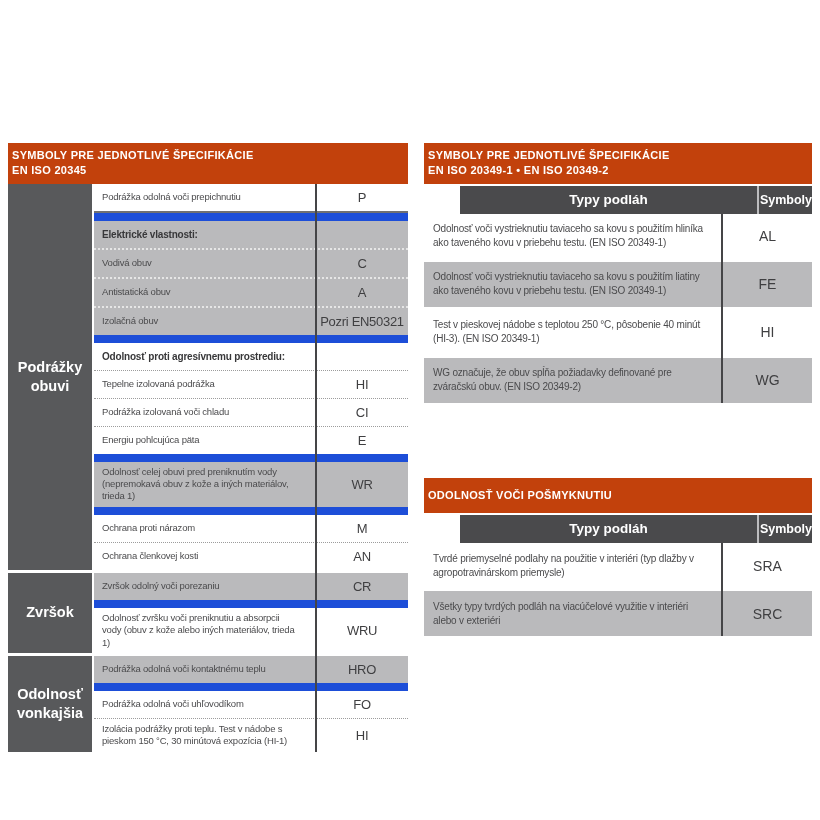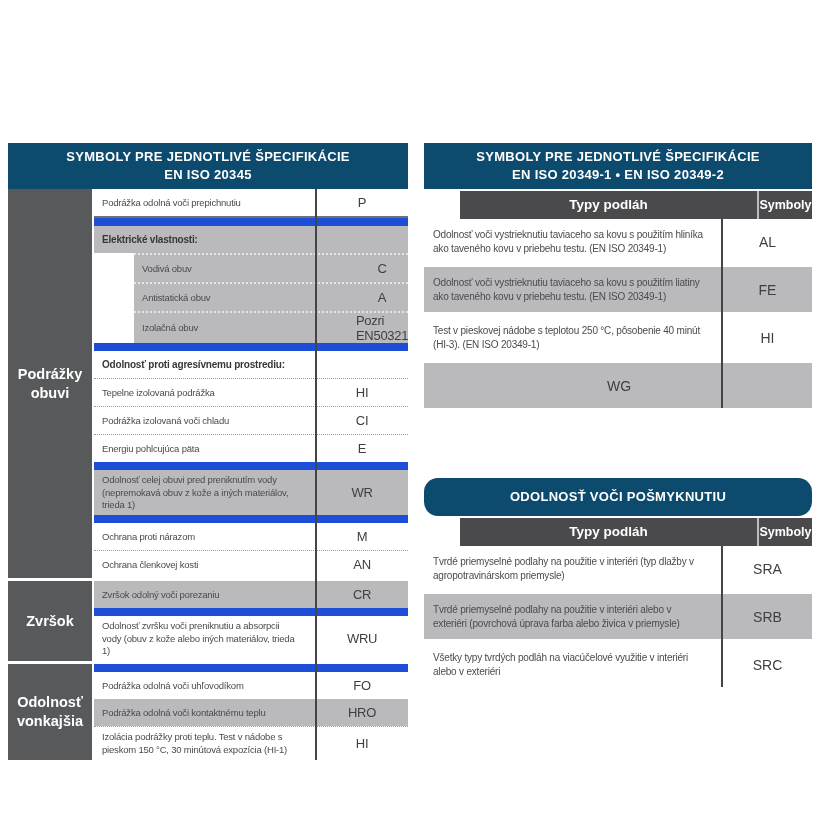--- a/index.html
+++ b/index.html
@@ -7,29 +7,29 @@
     width:820px;height:820px;background:#ffffff;position:relative;overflow:hidden;
     font-family:"Liberation Sans","DejaVu Sans",sans-serif;
     -webkit-font-smoothing:antialiased;
   }
   .tbl{position:absolute;background:#fff;}
   #left-table{left:8px;top:143px;width:400px;}
   #right-specs{left:424px;top:143px;width:388px;}
   #right-slip{left:424px;top:478px;width:388px;}
 
   .tbl-title{
-    background:#0c4a6e;color:#fff;font-weight:bold;font-size:13px;
-    text-align:center;line-height:1.4;padding:5px 4px;letter-spacing:0.3px;
-  }
-  .tbl-title.one-line{padding:10px 20px;border-radius:14px;}
+    background:#c2410c;color:#fff;font-weight:bold;font-size:11px;
+    text-align:left;line-height:1.4;padding:5px 4px;letter-spacing:0.3px;
+  }
+  .tbl-title.one-line{padding:10px 4px;}
   .tbl-title .line{display:block;}
 
   .subhdr{display:flex;background:#4a4a4c;border-top:2px solid #fff;color:#fff;font-weight:bold;margin-left:36px;}
   .subhdr .types{flex:0 0 297px;box-sizing:border-box;text-align:center;font-size:13.5px;padding:6px 0;}
-  .subhdr .syms{flex:1;text-align:center;font-size:12.5px;padding:7px 0;border-left:2px solid #bdbdbf;}
+  .subhdr .syms{flex:1;text-align:right;font-size:12.5px;padding:7px 0;border-left:2px solid #bdbdbf;}
 
   .body-wrap{position:relative;}
   .vline{position:absolute;top:0;bottom:0;width:2px;background:#454547;z-index:2;}
   #left-table .vline{left:307px;}
   #right-specs .vline,#right-slip .vline{left:297px;}
 
   
   .rrow{display:flex;min-height:45px;}
   .rrow + .rrow{border-top:3px solid #fff;}
   .body-wrap > div.rrow:nth-of-type(even){background:#bababc;}
@@ -59,21 +59,21 @@
     font-size:9.5px;color:#4b4b4d;line-height:1.3;letter-spacing:-0.2px;
     display:flex;align-items:center;
   }
   .lrow .sym{
     flex:1;display:flex;align-items:center;justify-content:center;
     font-size:13px;color:#3f3f41;letter-spacing:-0.3px;padding-left:3px;
   }
   .lrow.shade{background:#bababc;}
   .lrow.bold .desc{font-weight:bold;color:#38383a;font-size:10px;}
   .lrow.sep-dot{border-top:1px dotted #9c9c9c;}
-  .lrow.sep-dot.shade{border-top:2px dotted #e6e6e6;margin-left:40px;}
+  .lrow.sep-dot.shade{border-top:2px dotted #e6e6e6;}
   .lrow.sep-gap{border-top:8px solid #1d4ed8;}
   .lrow.rule{border-bottom:2px solid #707072;}
 </style>
 </head>
 <body>
 
 <div class="tbl" id="left-table">
   <div class="tbl-title">
     <span class="line">SYMBOLY PRE JEDNOTLIVÉ ŠPECIFIKÁCIE</span>
     <span class="line">EN ISO 20345</span>
@@ -143,27 +143,27 @@
           </div>
           <div class="lrow sep-gap">
             <div class="desc">Odolnosť zvršku voči preniknutiu a absorpcii vody (obuv z kože alebo iných materiálov, trieda 1)</div>
             <div class="sym">WRU</div>
           </div>
         </div>
       </div>
       <div class="lgroup">
         <div class="glabel">Odolnosť vonkajšia</div>
         <div class="grows">
+          <div class="lrow shade">
+            <div class="desc">Podrážka odolná voči kontaktnému teplu</div>
+            <div class="sym">HRO</div>
+          </div>
           <div class="lrow sep-gap">
             <div class="desc">Podrážka odolná voči uhľovodíkom</div>
             <div class="sym">FO</div>
-          </div>
-          <div class="lrow shade">
-            <div class="desc">Podrážka odolná voči kontaktnému teplu</div>
-            <div class="sym">HRO</div>
           </div>
           <div class="lrow sep-dot">
             <div class="desc">Izolácia podrážky proti teplu. Test v nádobe s pieskom 150 °C, 30 minútová expozícia (HI-1)</div>
             <div class="sym">HI</div>
           </div>
         </div>
       </div>
     </div>
 </div>
 
@@ -185,20 +185,21 @@
       </div>
       <div class="rrow">
         <div class="desc">Odolnosť voči vystrieknutiu taviaceho sa kovu s použitím liatiny ako taveného kovu v priebehu testu. (EN ISO 20349-1)</div>
         <div class="sym">FE</div>
       </div>
       <div class="rrow">
         <div class="desc">Test v pieskovej nádobe s teplotou 250 °C, pôsobenie 40 minút (HI-3). (EN ISO 20349-1)</div>
         <div class="sym">HI</div>
       </div>
       <div class="rrow">
+        <div class="desc">WG označuje, že obuv spĺňa požiadavky definované pre zváračskú obuv. (EN ISO 20349-2)</div>
         <div class="sym">WG</div>
       </div>
     </div>
 </div>
 
 <div class="tbl" id="right-slip">
   <div class="tbl-title one-line">
     <span class="line">ODOLNOSŤ VOČI POŠMYKNUTIU</span>
   </div>
   <div class="subhdr">
@@ -206,21 +207,17 @@
     <div class="syms">Symboly</div>
   </div>
   <div class="body-wrap" id="right-slip-body">
     <span class="vline"></span>
 
   <div class="rrow">
         <div class="desc">Tvrdé priemyselné podlahy na použitie v interiéri (typ dlažby v agropotravinárskom priemysle)</div>
         <div class="sym">SRA</div>
       </div>
       <div class="rrow">
-        <div class="desc">Tvrdé priemyselné podlahy na použitie v interiéri alebo v exteriéri (povrchová úprava farba alebo živica v priemysle)</div>
-        <div class="sym">SRB</div>
-      </div>
-      <div class="rrow">
         <div class="desc">Všetky typy tvrdých podláh na viacúčelové využitie v interiéri alebo v exteriéri</div>
         <div class="sym">SRC</div>
       </div>
     </div>
 </div>
 
 </body></html>

